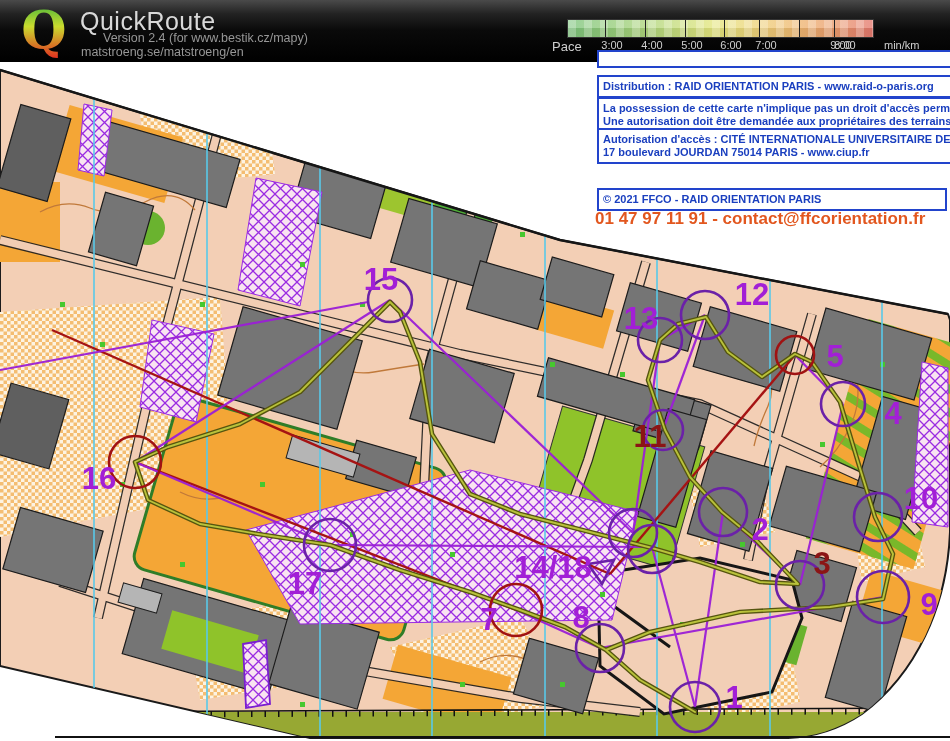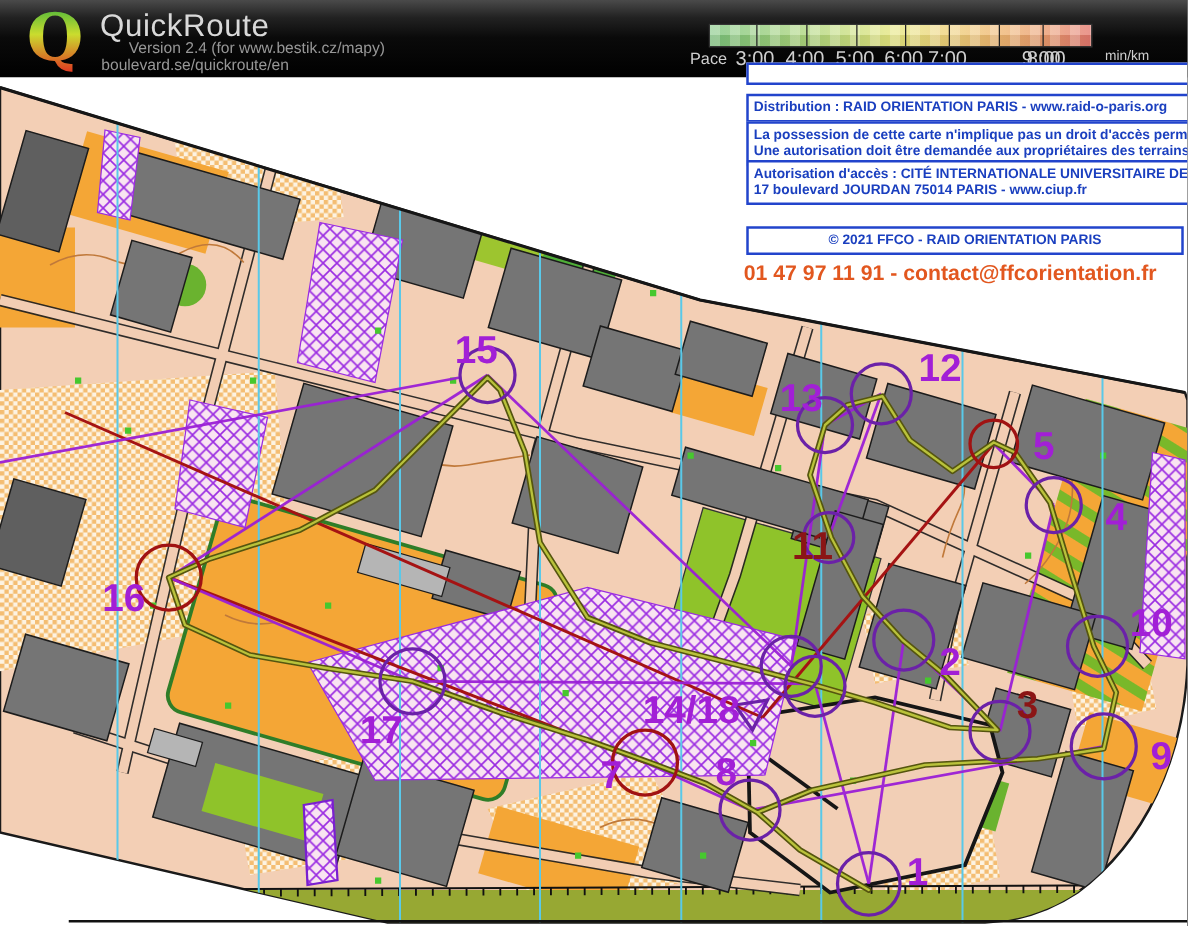--- a/index.html
+++ b/index.html
@@ -12,21 +12,21 @@
   .subline1{position:absolute;left:81px;top:31px;font-size:12.5px;color:#979797;margin-left:22px;}
   .subline2{position:absolute;left:81px;top:45px;font-size:12.5px;color:#979797;}
   .pace-label{position:absolute;left:524px;top:39px;font-size:13px;color:#cfcfcf;margin-left:28px;}
   .unit-label{position:absolute;left:884px;top:39px;font-size:11px;color:#cfcfcf;}
   .pace-bar{position:absolute;left:567px;top:19px;width:305px;height:17px;border:1px solid #333;
     background:
       repeating-linear-gradient(90deg,rgba(255,255,255,.25) 0 8px,rgba(255,255,255,0) 8px 16px),
       linear-gradient(180deg,rgba(255,255,255,.22) 0 8px,rgba(0,0,0,.07) 8px 17px),
       linear-gradient(90deg,#7cc47c 0%,#9ccf7a 18%,#c2dc7e 34%,#e5e67e 48%,#eed27a 62%,#efb871 75%,#ea9a6d 88%,#e4786e 100%);}
   .pace-tick{position:absolute;top:0;width:1px;height:17px;background:#222;}
-  .pace-num{position:absolute;top:39px;font-size:16px;color:#cfcfcf;transform:translateX(-50%);}
+  .pace-num{position:absolute;top:39px;font-size:11px;color:#cfcfcf;transform:translateX(-50%);margin-left:8px;}
   
   .map{position:absolute;left:0;top:62px;width:950px;height:679px;background:#fff;}
   .map svg{position:absolute;left:0;top:0;}
   .notice{position:absolute;background:#fff;border:2px solid #2244cc;color:#1a3fbf;
     font-size:11px;font-weight:bold;line-height:13px;padding:3px 4px;white-space:nowrap;overflow:hidden;}
   .contact{position:absolute;left:595px;top:147px;font-size:17px;font-weight:bold;color:#e2571f;white-space:nowrap;text-align:center;}
   .cnum{font-family:"Liberation Sans",sans-serif;font-weight:bold;font-size:31px;fill:#a21fd6;}
   .cnum-alt{fill:#8b1515;}
 </style>
 </head>
@@ -40,21 +40,21 @@
         <linearGradient id="qg" x1="0" y1="0" x2="0" y2="1">
           <stop offset="0" stop-color="#2fae3e"></stop>
             <stop offset="0.45" stop-color="#cadc2e"></stop>
             <stop offset="1" stop-color="#e2261f"></stop>
         </linearGradient>
       </defs>
       <text x="24" y="44" text-anchor="middle" font-family="DejaVu Serif, serif" font-weight="bold" font-size="52" fill="url(#qg)">Q</text>
     </svg>
     <div class="title">QuickRoute</div>
     <div class="subline1">Version 2.4  (for www.bestik.cz/mapy)</div>
-    <div class="subline2">boulevard.se/quickroute/en</div>
+    <div class="subline2">matstroeng.se/matstroeng/en</div>
 
     <div class="pace-label">Pace</div>
     <div class="pace-bar">
       <div class="pace-tick" style="left:12.1%"></div>
       <div class="pace-tick" style="left:25.2%"></div>
       <div class="pace-tick" style="left:38.4%"></div>
       <div class="pace-tick" style="left:51.1%"></div>
       <div class="pace-tick" style="left:62.6%"></div>
       <div class="pace-tick" style="left:75.7%"></div>
       <div class="pace-tick" style="left:87.2%"></div>
@@ -329,16 +329,16 @@
     <div class="notice" style="left:597px;top:-12px;width:353px;height:8px"></div>
     <div class="notice" style="left:597px;top:13px;width:353px">Distribution : RAID ORIENTATION PARIS - www.raid-o-paris.org</div>
     <div class="notice" style="left:597px;top:35px;width:353px">
       <div>La possession de cette carte n'implique pas un droit d'accès permanent.</div>
       <div>Une autorisation doit être demandée aux propriétaires des terrains.</div>
     </div>
     <div class="notice" style="left:597px;top:66px;width:353px">
       <div>Autorisation d'accès : CITÉ INTERNATIONALE UNIVERSITAIRE DE PARIS</div>
       <div>17 boulevard JOURDAN 75014 PARIS - www.ciup.fr</div>
     </div>
-    <div class="notice" style="left:597px;top:119px;width:338px;text-align:center">© 2021 FFCO - RAID ORIENTATION PARIS</div>
+    <div class="notice" style="left:597px;top:126px;width:338px;">© 2021 FFCO - RAID ORIENTATION PARIS</div>
     <div class="contact">01 47 97 11 91 - contact@ffcorientation.fr</div>
   </div>
 </div>
 
 </body></html>

